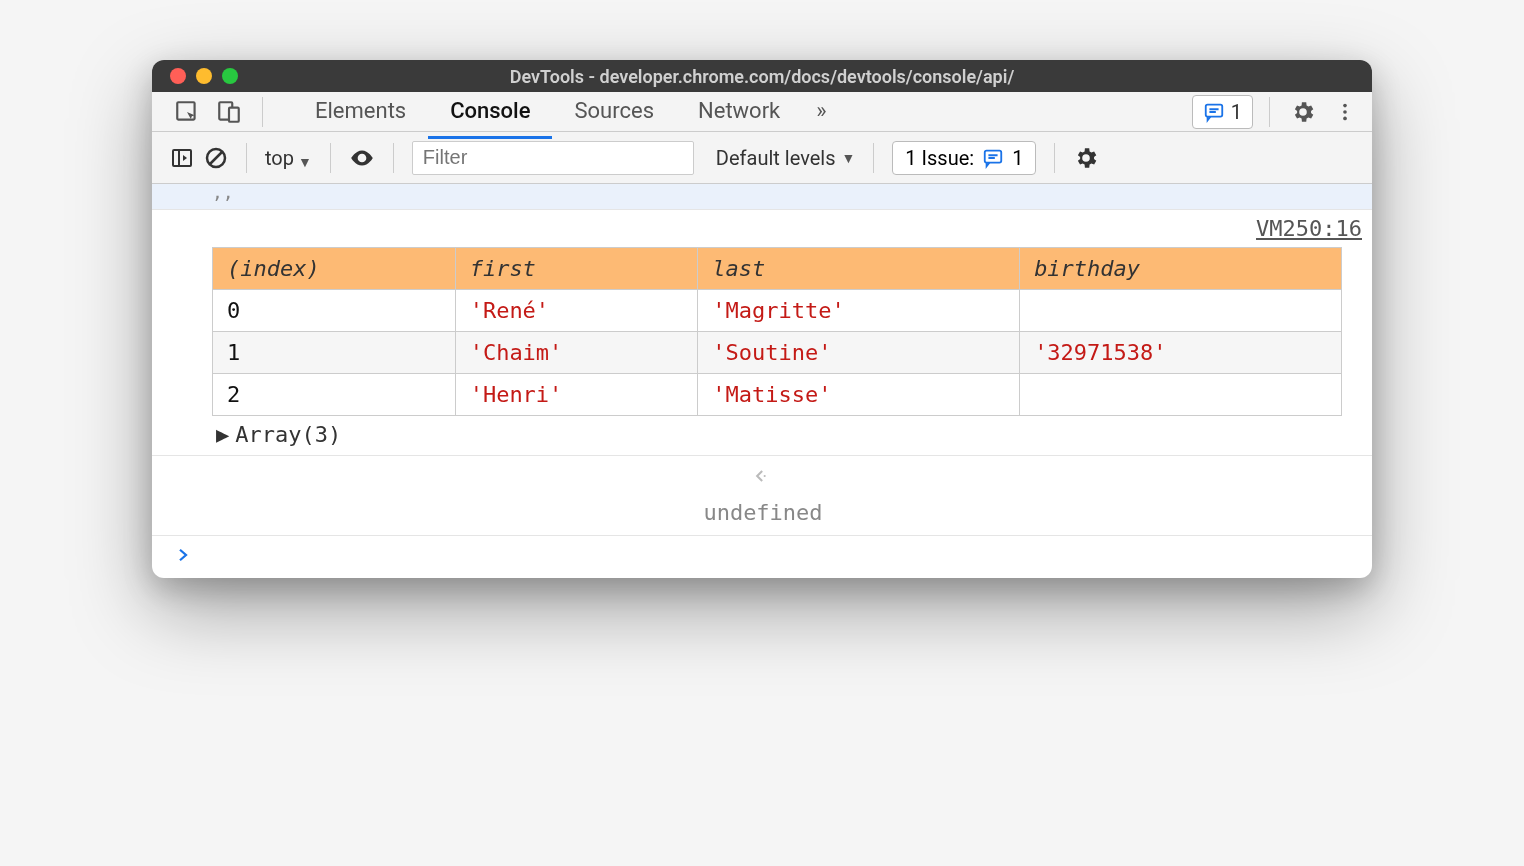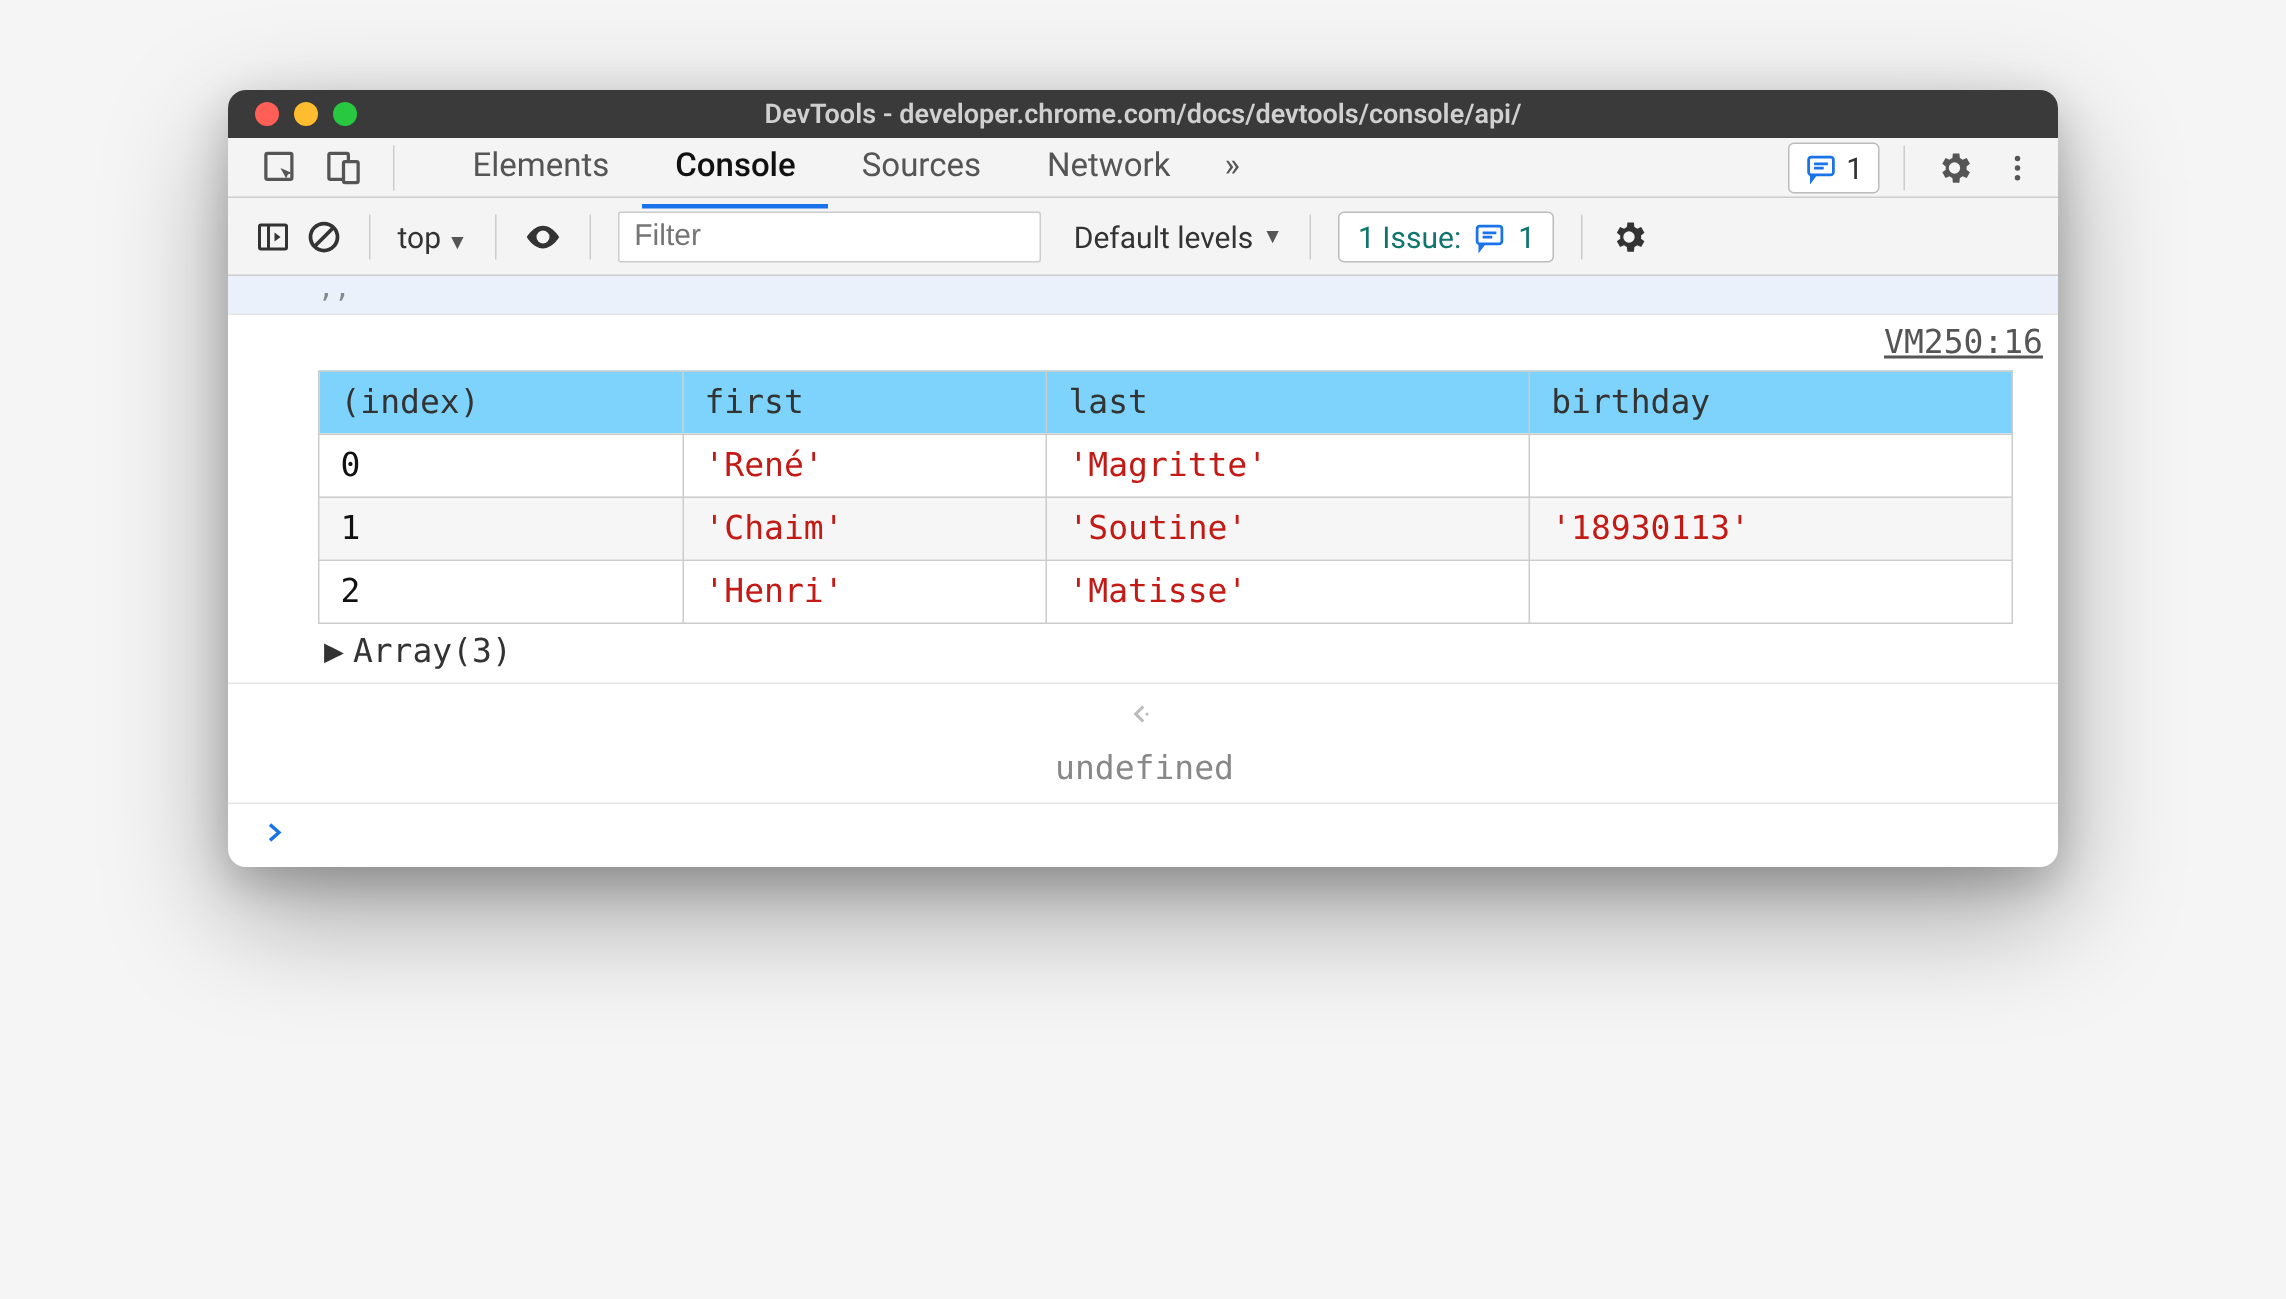--- a/index.html
+++ b/index.html
@@ -101,21 +101,21 @@
     border-radius: 2px;
   }
   .levels { display: flex; align-items: center; gap: 6px; color: #333; margin-left: 12px; }
   .issue-btn {
     display: flex; align-items: center; gap: 8px;
     padding: 4px 12px;
     border: 1px solid #bbb;
     border-radius: 4px;
     background: #fff;
     font-size: 20px;
-    color: #0f766e;
+    color: #000000;
   }
   .console-body { font-family: "Menlo", "Consolas", monospace; font-size: 22px; }
   .code-line {
     background: #eaf1fb;
     padding: 4px 20px 10px 60px;
     color: #111;
     border-bottom: 1px solid #e5e5e5;
     line-height: 1.3;
   }
   .output-block { position: relative; padding: 0 4px 8px 60px; border-bottom: 1px solid #e5e5e5; }
@@ -131,21 +131,21 @@
     width: 100%;
     max-width: 1130px;
     font-size: 22px;
   }
   table.console-table th, table.console-table td {
     border: 1px solid #ccc;
     padding: 8px 14px;
     text-align: left;
     font-weight: normal;
   }
-  table.console-table th { background: #7dd3fc; color: #333; }
+  table.console-table th { background: #fdba74; color: #333; font-style: italic; }
   table.console-table tr:nth-child(even) td { background: #f6f6f6; }
   table.console-table tr:nth-child(odd) td { background: #fff; }
   .idx-cell { color: #111; }
   .str-cell { color: #c41a16; }
   .array-line { padding: 6px 0 0 4px; color: #333; display: flex; align-items: center; gap: 6px; }
   .return-row {
     display: flex; align-items: center; gap: 14px;
     padding: 10px 20px 10px 22px;
     border-bottom: 1px solid #e5e5e5;
     color: #888;
@@ -293,21 +293,21 @@
           <tr>
             <td class="idx-cell">0</td>
             <td class="str-cell">'René'</td>
             <td class="str-cell">'Magritte'</td>
             <td class="str-cell"></td>
           </tr>
           <tr>
             <td class="idx-cell">1</td>
             <td class="str-cell">'Chaim'</td>
             <td class="str-cell">'Soutine'</td>
-            <td class="str-cell">'18930113'</td>
+            <td class="str-cell">'32971538'</td>
           </tr>
           <tr>
             <td class="idx-cell">2</td>
             <td class="str-cell">'Henri'</td>
             <td class="str-cell">'Matisse'</td>
             <td class="str-cell"></td>
           </tr>
         </tbody>
       </table>
       <div class="array-line">

